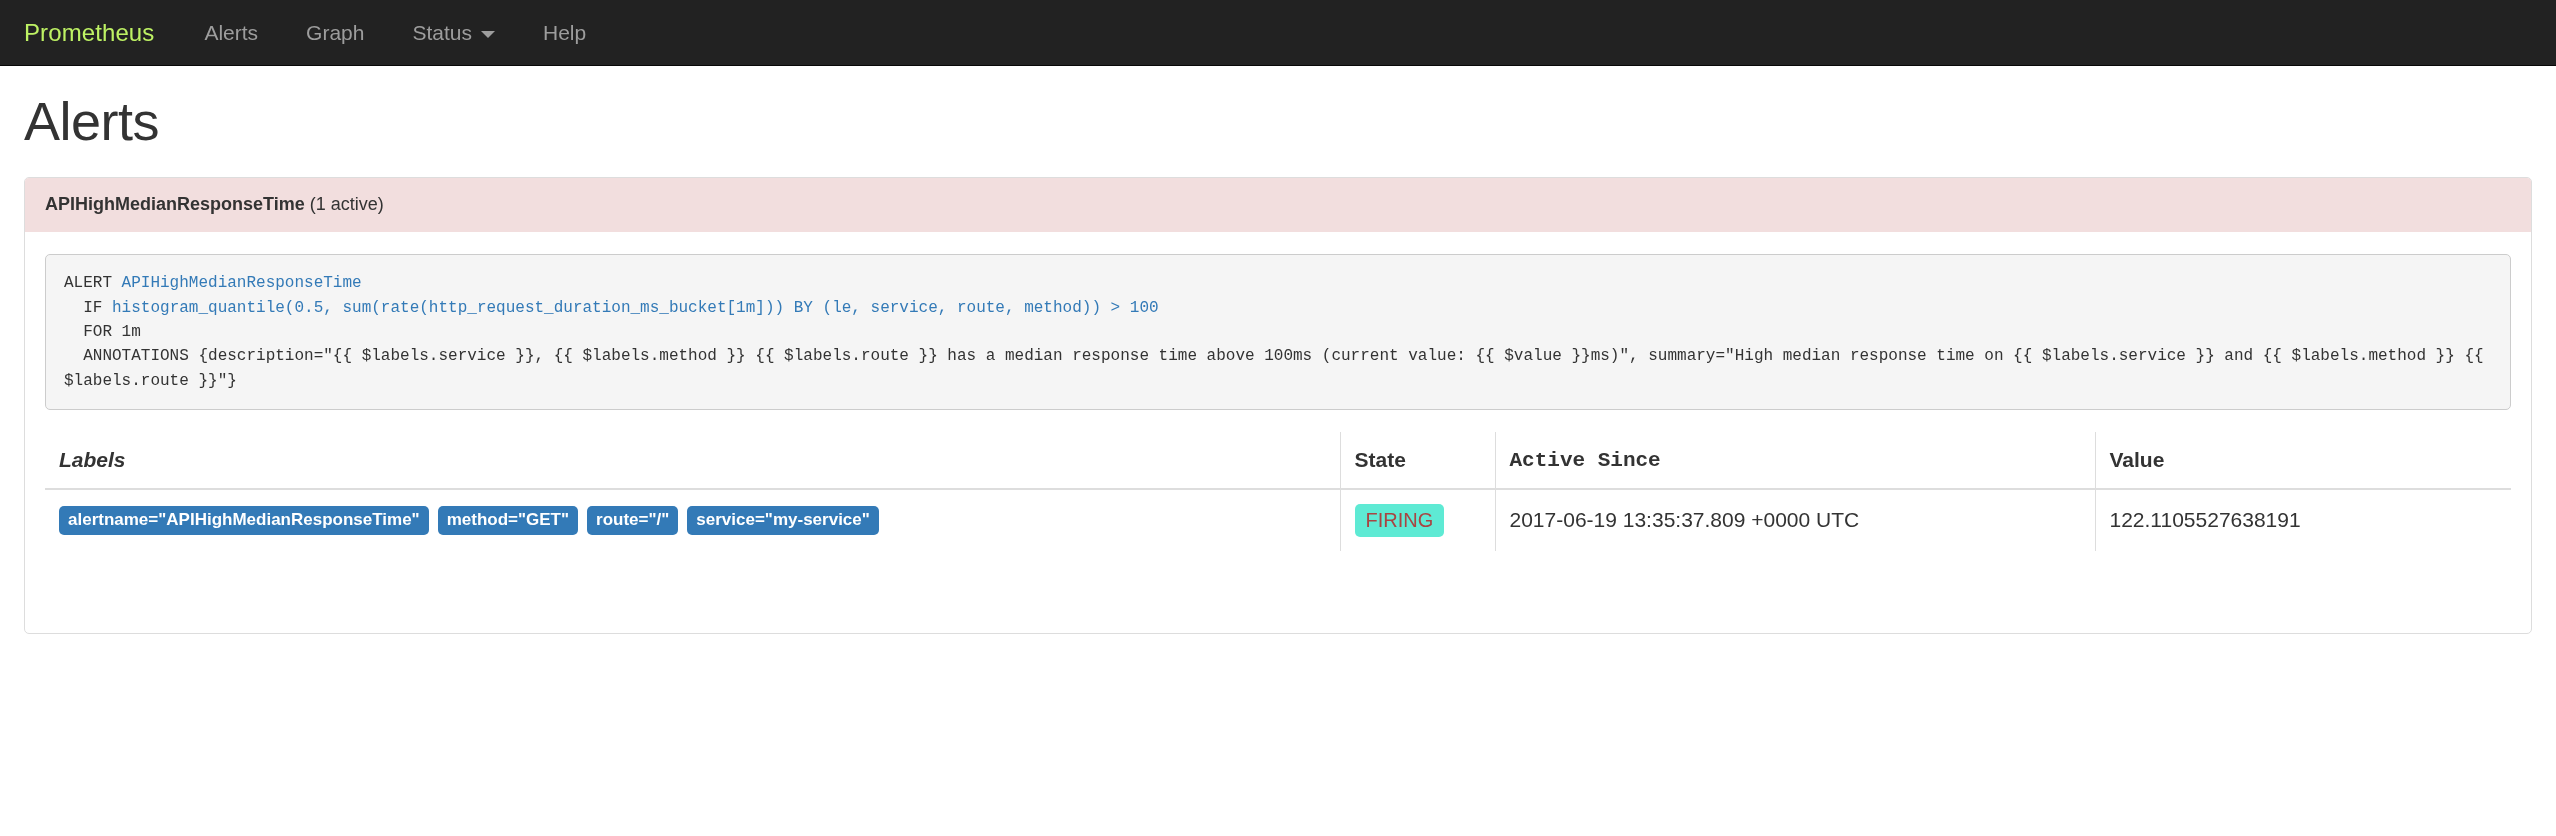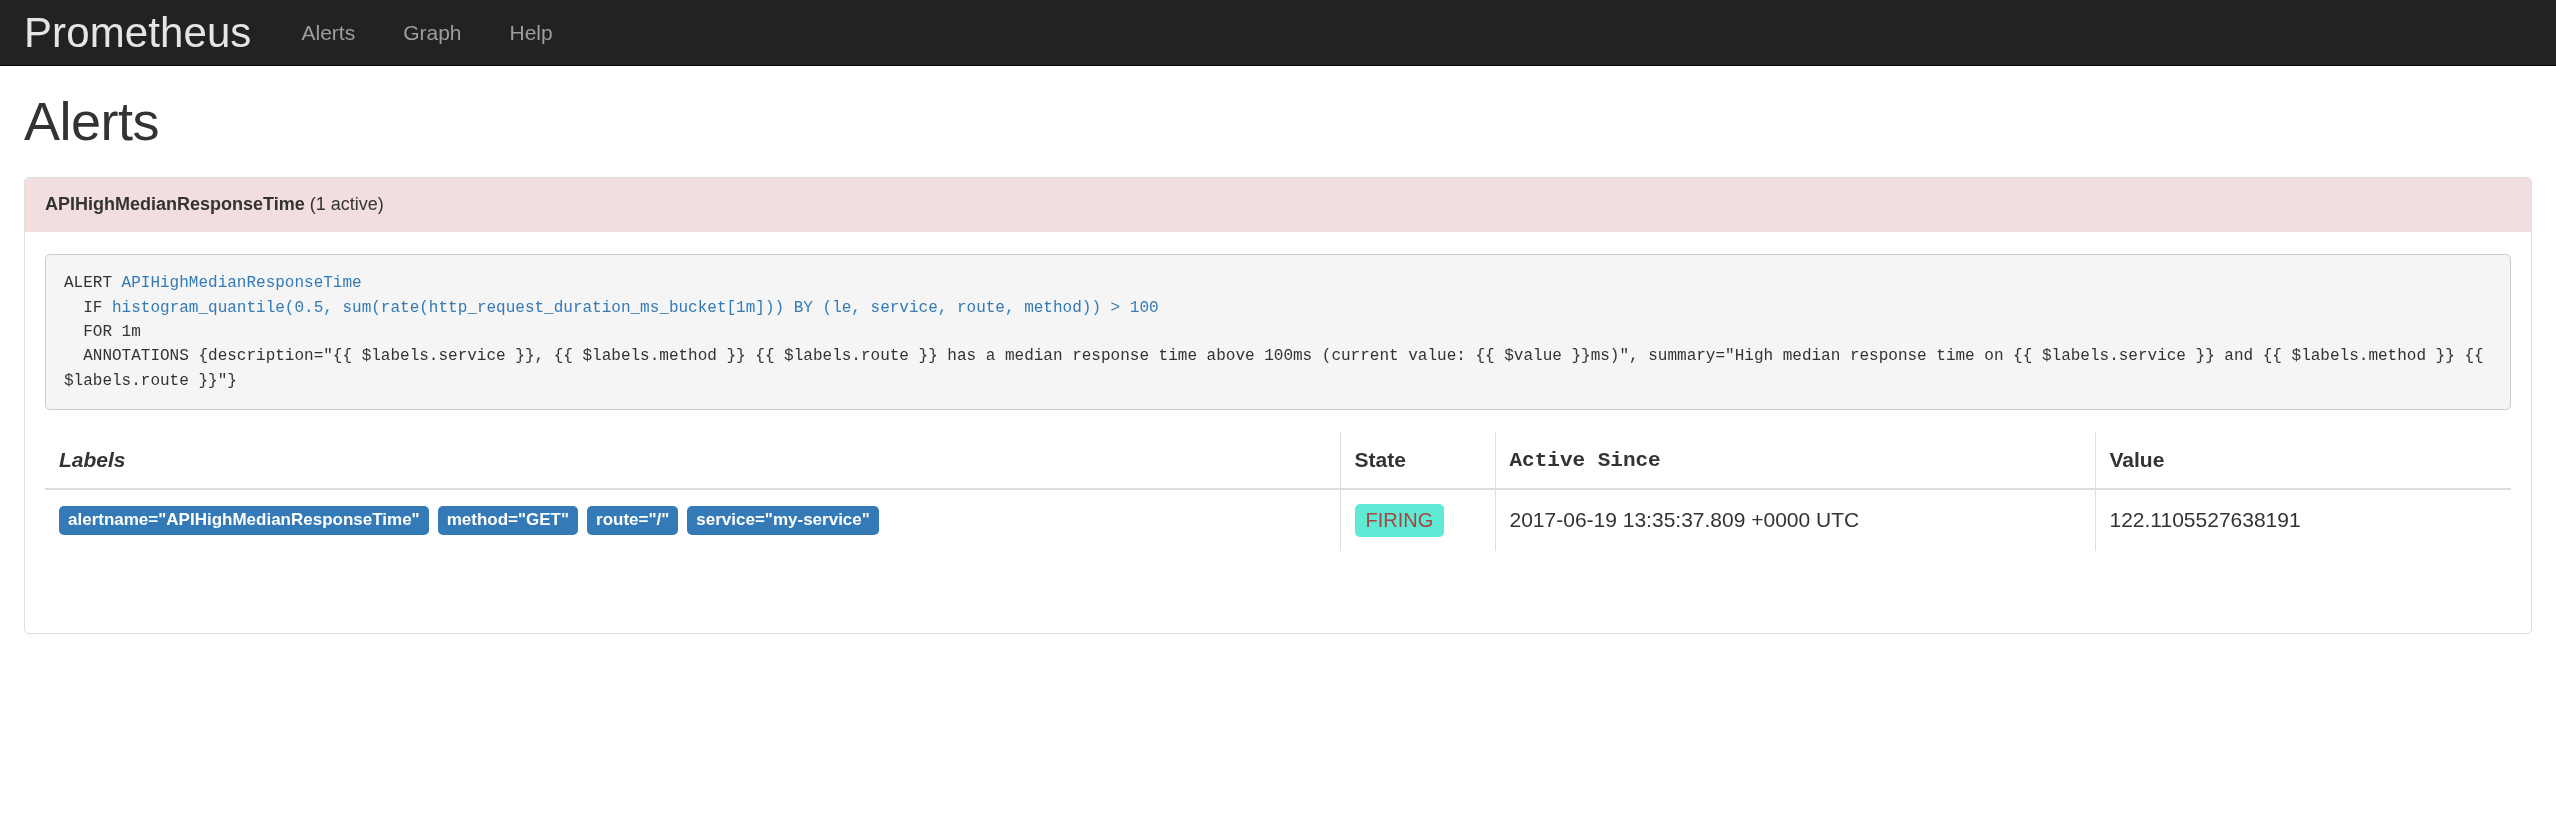--- a/index.html
+++ b/index.html
@@ -20,22 +20,22 @@
   .navbar {
     width: 100%;
     height: 66px;
     background: #222222;
     display: flex;
     align-items: center;
     padding: 0 0 0 24px;
     border-bottom: 1px solid #080808;
   }
   .navbar-brand {
-    color: #e5e5e5;
-    font-size: 42px;
+    color: #bef264;
+    font-size: 24px;
     line-height: 1;
     padding: 0 26px 0 0;
     text-decoration: none;
     letter-spacing: 0.1px;
     white-space: nowrap;
   }
   .nav-links {
     display: flex;
     align-items: center;
     height: 66px;
@@ -175,20 +175,24 @@
 <body>
 
 <div class="navbar">
   <a class="navbar-brand" href="#">Prometheus</a>
   <div class="nav-links">
     <a class="nav-item" href="#">
       <span>Alerts</span>
     </a>
     <a class="nav-item" href="#">
       <span>Graph</span>
+    </a>
+    <a class="nav-item" href="#">
+      <span>Status</span>
+      <span class="caret"></span>
     </a>
     <a class="nav-item" href="#">
       <span>Help</span>
     </a>
   </div>
 </div>
 
 <div class="container">
 
   <h1 class="page-title">Alerts</h1>

